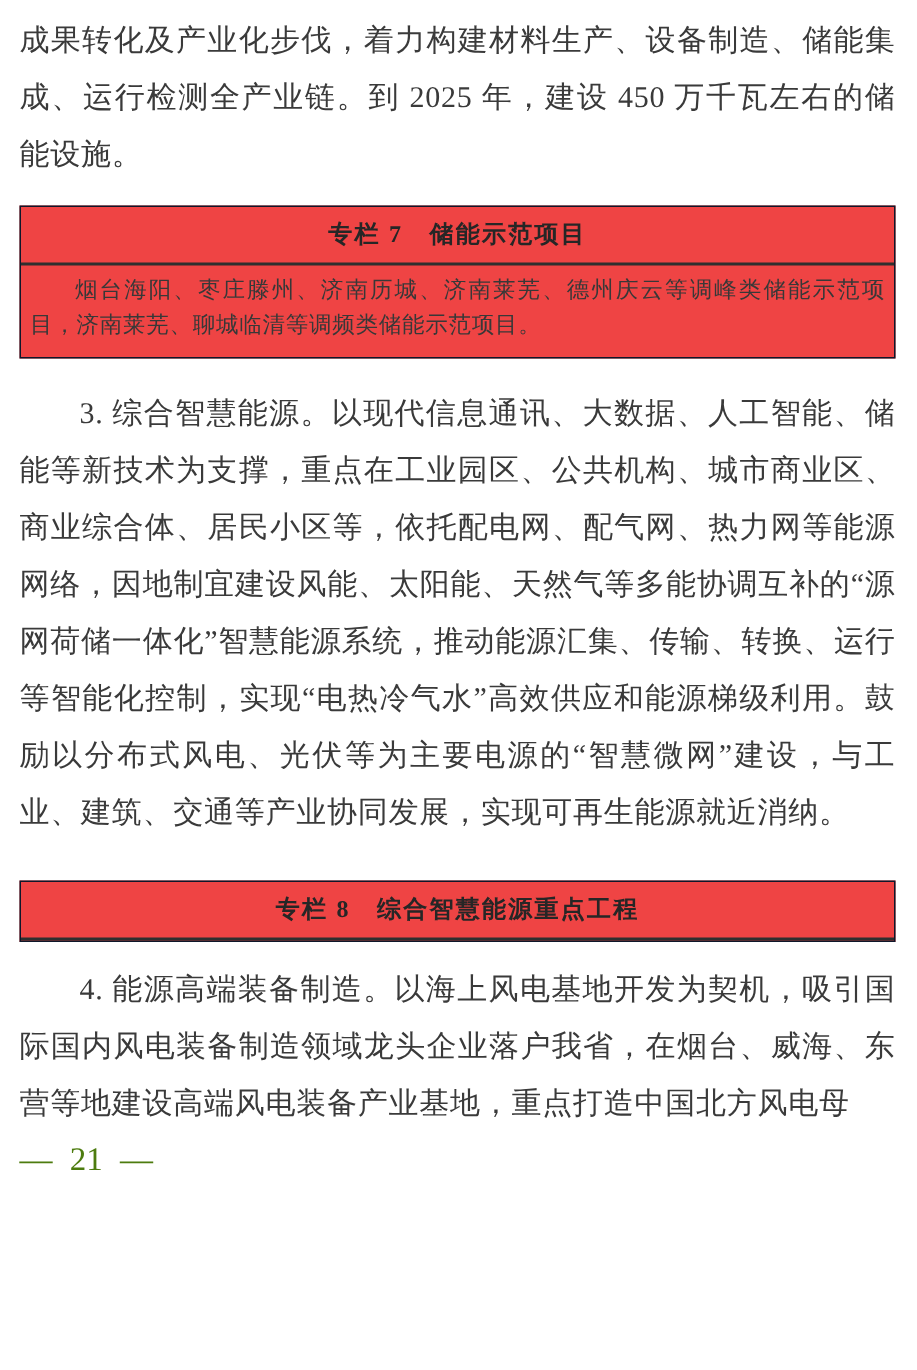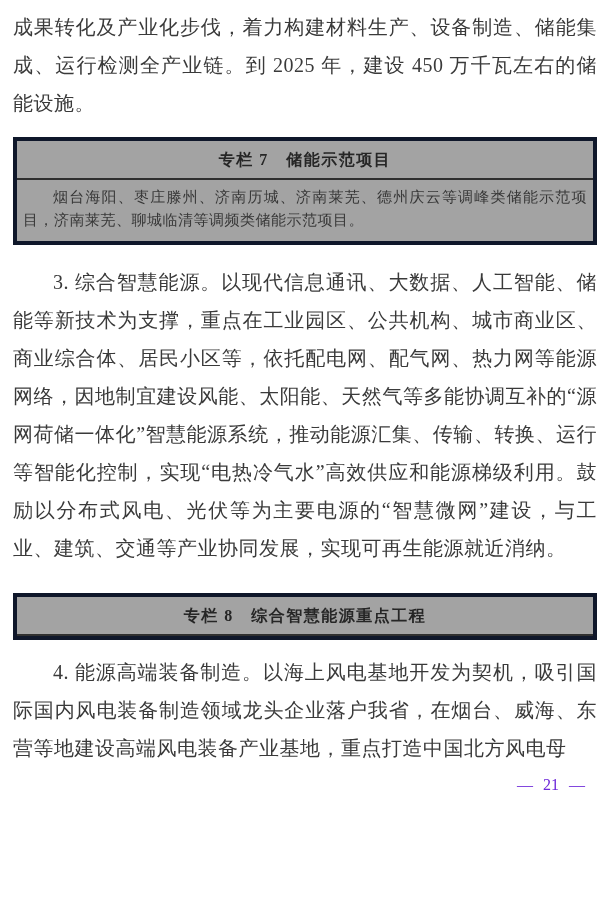--- a/index.html
+++ b/index.html
@@ -31,22 +31,22 @@
   .no-indent {
     text-indent: 0;
   }
   .para-3 {
     margin-top: 18px;
   }
   .para-4 {
     margin-top: 13px;
   }
   .callout {
-    border: 4px solid #0f172a;
-    background: #a3a3a3;
+    border: 1px solid #0f172a;
+    background: #ef4444;
   }
   .callout-1 {
     margin-top: 15px;
   }
   .callout-2 {
     margin-top: 26px;
   }
   .callout-title {
     text-align: center;
     font-weight: bold;
@@ -63,26 +63,26 @@
     letter-spacing: 0.5px;
     padding: 6px 6px 9px 6px;
     text-indent: 2em;
     text-align: justify;
     text-justify: inter-character;
     color: #383838;
     font-family: Liberation Serif, serif;
   }
   .page-number {
     margin-top: 8px;
-    text-align: right;
+    text-align: left;
     padding-right: 12px;
-    font-size: 16px;
+    font-size: 22px;
     line-height: 20px;
     word-spacing: 6px;
-    color: #6d28d9;
+    color: #4d7c0f;
   }
 </style>
 </head>
 <body>
 
 <div class="page">
 
   <p class="body-text no-indent">成果转化及产业化步伐，着力构建材料生产、设备制造、储能集成、运行检测全产业链。到 2025 年，建设 450 万千瓦左右的储能设施。</p>
 
   <div class="callout callout-1">

